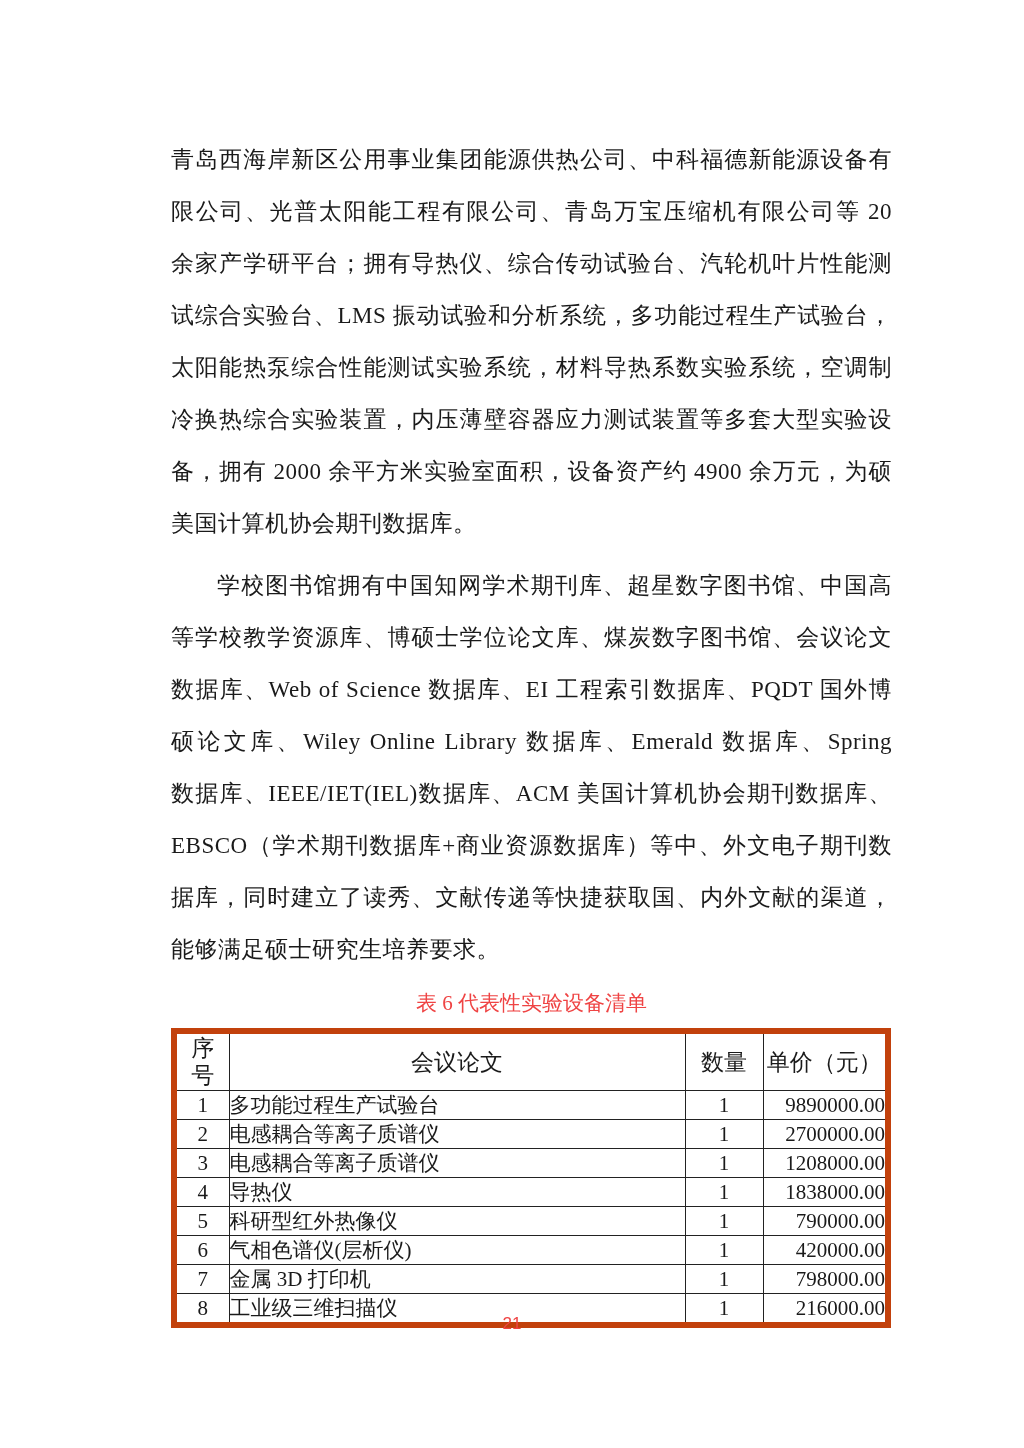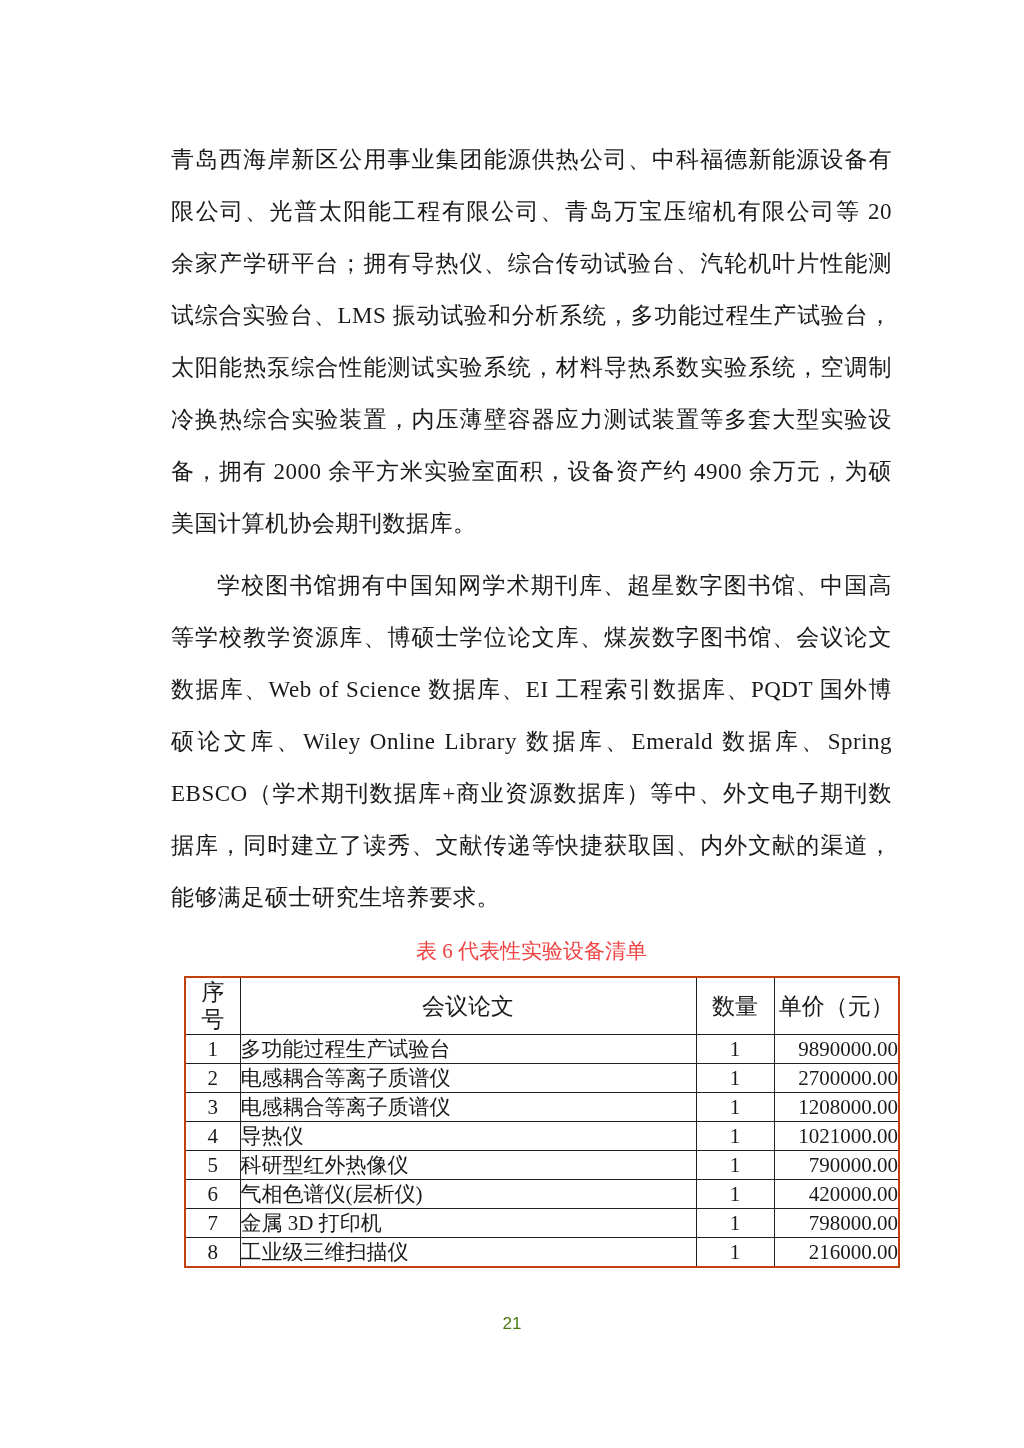--- a/index.html
+++ b/index.html
@@ -44,22 +44,21 @@
     margin: 14px 0 12px 0;
     text-align: center;
     font-size: 21px;
     line-height: 26px;
     color: #ef4444;
   }
   table.equip {
     border-collapse: collapse;
     width: 714px;
     table-layout: fixed;
-    border: 2px solid #c2410c;
-    margin-left: 13px;
+    border: 6px solid #c2410c;
   }
   table.equip th, table.equip td {
     border: 1px solid #222222;
     padding: 0;
     font-weight: normal;
     color: #1a1a1a;
     overflow: hidden;
   }
   table.equip th {
     font-size: 23px;
@@ -89,21 +88,21 @@
   td.cell-pr  { text-align: right; padding-right: 12px; }
   .page-number {
     position: absolute;
     top: 1313px;
     left: 0;
     width: 1024px;
     text-align: center;
     font-size: 17px;
     line-height: 22px;
     font-family: "Liberation Sans", "DejaVu Sans", sans-serif;
-    color: #4d7c0f;
+    color: #ef4444;
   }
 </style>
 </head>
 <body>
 
 <div class="content">
 
   <div class="para">
     <div class="line">青岛西海岸新区公用事业集团能源供热公司、中科福德新能源设备有</div>
     <div class="line">限公司、光普太阳能工程有限公司、青岛万宝压缩机有限公司等 20</div>
@@ -113,20 +112,21 @@
     <div class="line">冷换热综合实验装置，内压薄壁容器应力测试装置等多套大型实验设</div>
     <div class="line">备，拥有 2000 余平方米实验室面积，设备资产约 4900 余万元，为硕</div>
     <div class="line last">美国计算机协会期刊数据库。</div>
   </div>
 
   <div class="para">
     <div class="line indent">学校图书馆拥有中国知网学术期刊库、超星数字图书馆、中国高</div>
     <div class="line">等学校教学资源库、博硕士学位论文库、煤炭数字图书馆、会议论文</div>
     <div class="line">数据库、Web of Science 数据库、EI 工程索引数据库、PQDT 国外博</div>
     <div class="line">硕论文库、Wiley Online Library 数据库、Emerald 数据库、Spring Link</div>
+    <div class="line">数据库、IEEE/IET(IEL)数据库、ACM 美国计算机协会期刊数据库、</div>
     <div class="line">EBSCO（学术期刊数据库+商业资源数据库）等中、外文电子期刊数</div>
     <div class="line">据库，同时建立了读秀、文献传递等快捷获取国、内外文献的渠道，</div>
     <div class="line last">能够满足硕士研究生培养要求。</div>
   </div>
 
   <div class="table-caption">表 6 代表性实验设备清单</div>
 
   <table class="equip">
     <colgroup>
       <col class="c-xh">
@@ -160,21 +160,21 @@
       <tr>
         <td class="cell-xh">3</td>
         <td class="cell-nm">电感耦合等离子质谱仪</td>
         <td class="cell-qty">1</td>
         <td class="cell-pr">1208000.00</td>
       </tr>
       <tr>
         <td class="cell-xh">4</td>
         <td class="cell-nm">导热仪</td>
         <td class="cell-qty">1</td>
-        <td class="cell-pr">1021000.00</td>
+        <td class="cell-pr">1838000.00</td>
       </tr>
       <tr>
         <td class="cell-xh">5</td>
         <td class="cell-nm">科研型红外热像仪</td>
         <td class="cell-qty">1</td>
         <td class="cell-pr">790000.00</td>
       </tr>
       <tr>
         <td class="cell-xh">6</td>
         <td class="cell-nm">气相色谱仪(层析仪)</td>

